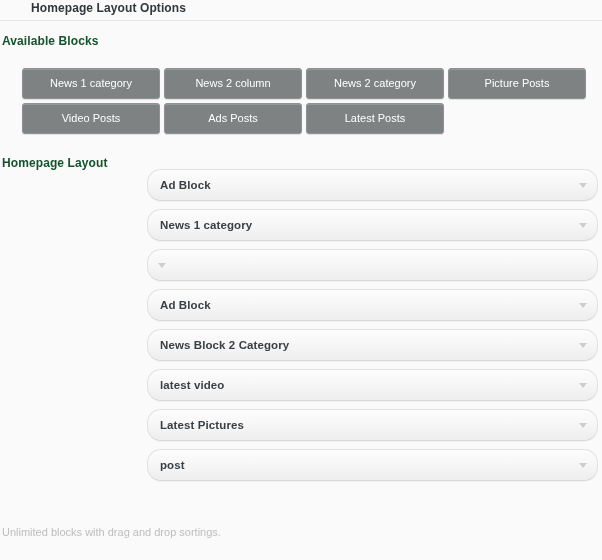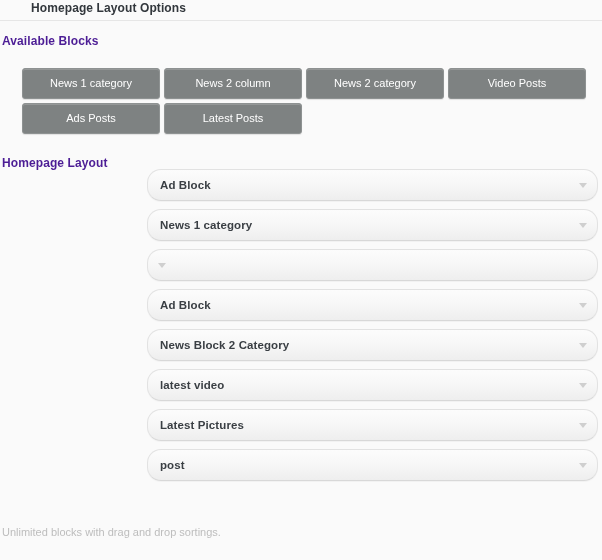--- a/index.html
+++ b/index.html
@@ -35,21 +35,21 @@
     width: 602px;
     height: 1px;
     background: #e6e6e6;
   }
 
   
   .section-label {
     position: absolute;
     font-size: 12px;
     font-weight: bold;
-    color: #4c1d95;
+    color: #14532d;
     letter-spacing: 0.1px;
     white-space: nowrap;
   }
   .section-available { left: 2px; top: 34px; }
   .section-homepage  { left: 2px; top: 156px; }
 
   
   .blocks-grid {
     position: absolute;
     left: 22px;
@@ -154,20 +154,23 @@
     <div class="block-btn">
       <span>News 1 category</span>
     </div>
     <div class="block-btn">
       <span>News 2 column</span>
     </div>
     <div class="block-btn">
       <span>News 2 category</span>
     </div>
     <div class="block-btn">
+      <span>Picture Posts</span>
+    </div>
+    <div class="block-btn">
       <span>Video Posts</span>
     </div>
     <div class="block-btn">
       <span>Ads Posts</span>
     </div>
     <div class="block-btn">
       <span>Latest Posts</span>
     </div>
   </div>
 

